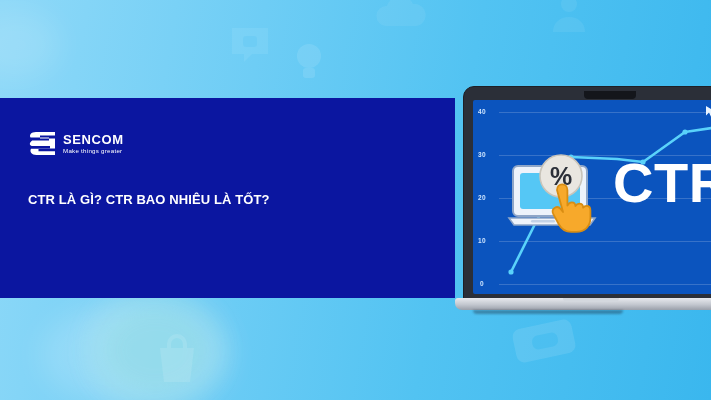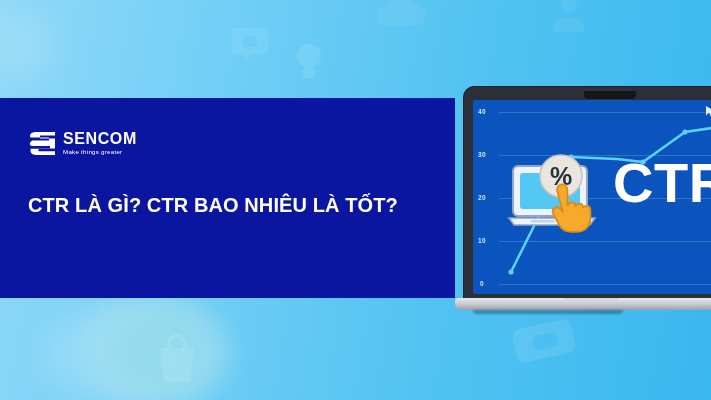--- a/index.html
+++ b/index.html
@@ -28,32 +28,32 @@
     background:#0b16a0;
     box-shadow:0 0 0 0 rgba(0,0,0,0);
   }
   .banner-inner{position:absolute;inset:0;}
 
   
   .logo{position:absolute;left:28px;top:130px;display:flex;align-items:center;gap:5px;}
   .logo-mark{width:30px;height:27px;flex:none;}
   .logo-text{display:flex;flex-direction:column;line-height:1;}
   .logo-word{
-    color:#ffffff;font-weight:bold;font-size:16px;letter-spacing:.6px;
+    color:#ffffff;font-weight:bold;font-size:13px;letter-spacing:.6px;
     font-family:"Liberation Sans",sans-serif;
   }
   .logo-tag{
     color:#ffffff;font-size:6.2px;letter-spacing:.25px;margin-top:2px;
     font-family:"Liberation Sans",sans-serif;
   }
 
   
   .headline{
     position:absolute;left:28px;top:190px;width:400px;
-    color:#ffffff;font-size:20px;font-weight:bold;line-height:1.55;
+    color:#ffffff;font-size:13px;font-weight:bold;line-height:1.55;
     letter-spacing:.1px;
   }
   .headline .l2{display:block;}
 
   
   .laptop{position:absolute;left:455px;top:86px;width:268px;height:240px;}
   .lid{
     position:absolute;left:8px;top:0;width:262px;height:215px;
     background:#2b2f38;border-radius:11px 11px 3px 3px;
     border:1px solid #1d2027;

